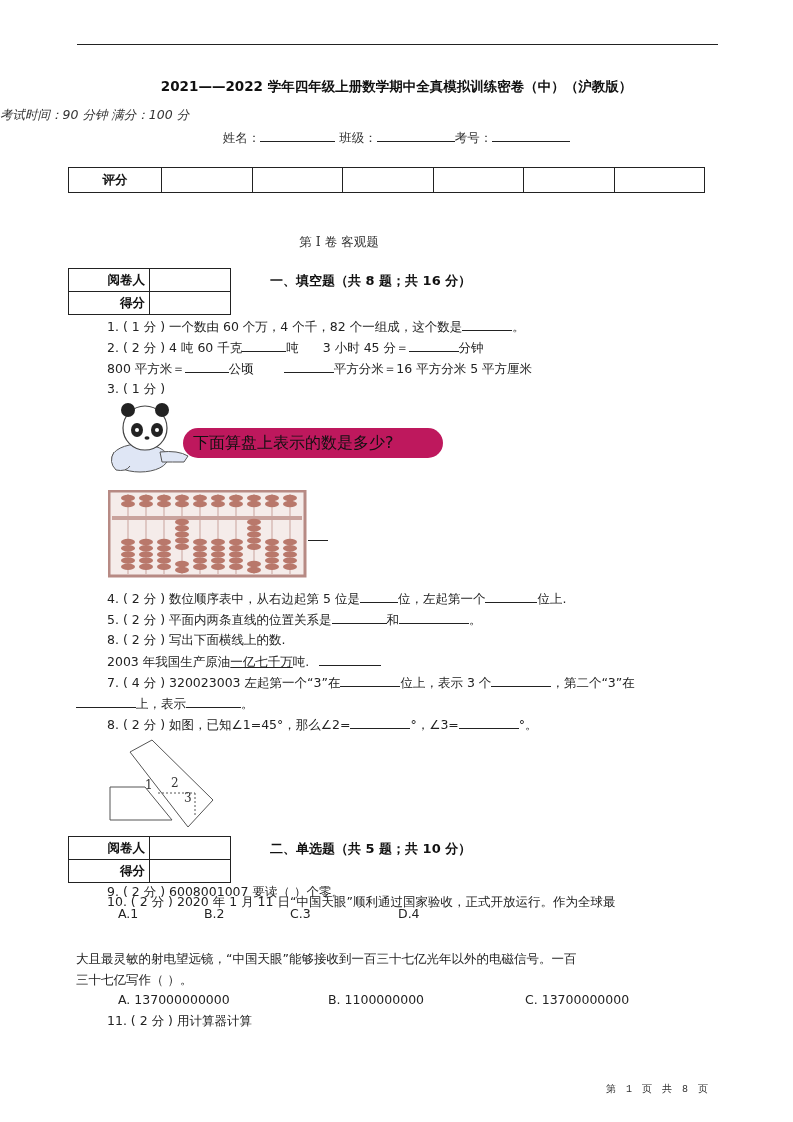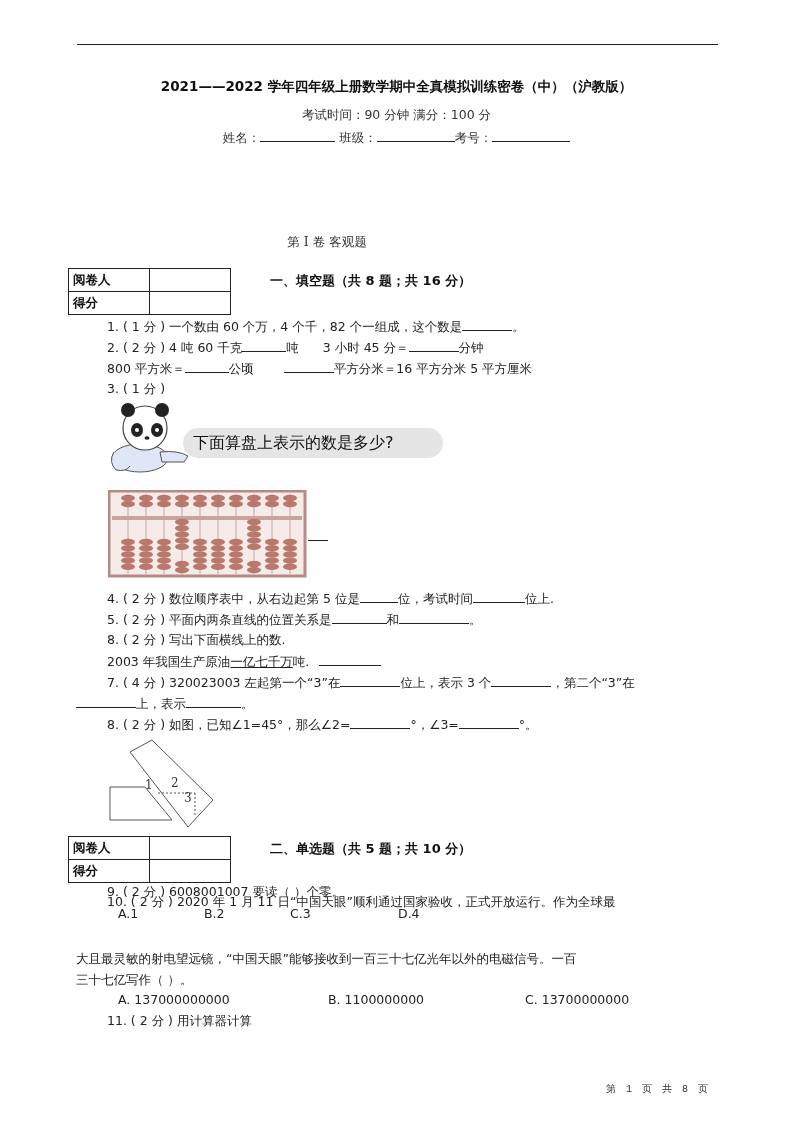--- a/index.html
+++ b/index.html
@@ -1,49 +1,58 @@
 <!DOCTYPE html>
 <html><head>
 <meta charset="utf-8">
 <style>
   html,body{margin:0;padding:0;background:#fff;}
   body{width:793px;height:1122px;position:relative;font-family:"DejaVu Sans","Liberation Sans",sans-serif;color:#222;overflow:hidden;}
   .abs{position:absolute;}
   .hr-top{left:77px;top:44px;width:641px;height:1px;background:#222;}
   .title{left:0;width:793px;top:78px;text-align:center;font-size:13.5px;font-weight:bold;color:#111;}
-  .subtitle{left:0;width:793px;top:107px;text-align:center;font-size:12.5px;color:#333;}
+  .subtitle{left:0;width:793px;top:107px;text-align:left;font-size:12.5px;color:#333;font-style:italic;}
   .infoline{left:0;width:793px;top:129px;text-align:center;font-size:12.5px;color:#333;}
   .blank{display:inline-block;border-bottom:1px solid #222;height:12px;vertical-align:baseline;}
   table.score{position:absolute;left:68px;top:167px;width:637px;border-collapse:collapse;font-size:12.5px;}
   table.score td{border:1px solid #222;height:22px;text-align:center;color:#333;}
   table.score td.hd{font-weight:bold;color:#111;width:90px;}
-  .part{left:4px;width:646px;top:234px;text-align:center;font-size:12.5px;color:#333;font-family:"DejaVu Serif","Liberation Serif",serif;}
+  .part{left:16px;width:646px;top:234px;text-align:center;font-size:12.5px;color:#333;font-family:"DejaVu Serif","Liberation Serif",serif;}
   table.grader{position:absolute;left:68px;border-collapse:collapse;font-size:12.5px;}
-  table.grader td{border:1px solid #222;height:22px;padding:0 4px;color:#111;font-weight:bold;}
+  table.grader td{border:1px solid #222;height:22px;padding:0 4px;color:#111;font-weight:bold;text-align:right;}
   table.grader td.l{width:72px;}
   table.grader td.r{width:72px;}
   .sec{font-size:13px;font-weight:bold;color:#111;}
   .q{font-size:12.5px;color:#222;white-space:nowrap;}
-  .bubble{left:183px;top:428px;width:250px;height:30px;background:#e5e5e5;border-radius:15px;font-size:16px;line-height:30px;padding-left:10px;color:#111;}
+  .bubble{left:183px;top:428px;width:250px;height:30px;background:#be185d;border-radius:15px;font-size:16px;line-height:30px;padding-left:10px;color:#111;}
   .footer{left:606px;top:1082px;font-size:10px;color:#333;letter-spacing:2px;font-family:Liberation Mono, monospace;}
   u.ul{text-decoration:underline;}
 </style>
 </head>
 <body>
 
 <div class="abs hr-top"></div>
 <div class="abs title">2021——2022 学年四年级上册数学期中全真模拟训练密卷（中）（沪教版）</div>
 <div class="abs subtitle">考试时间：90 分钟  满分：100 分</div>
 <div class="abs infoline">
   <span>姓名：</span><span class="blank" style="width:75px"></span>
   <span>班级：</span><span class="blank" style="width:78px"></span><span>考号：</span><span class="blank" style="width:78px"></span>
 </div>
 
 <table class="score">
   <tbody>
+  <tr>
+    <td class="hd">评分</td>
+    <td></td>
+    <td></td>
+    <td></td>
+    <td></td>
+    <td></td>
+    <td></td>
+  </tr>
 </tbody>
   </table>
 
 <div class="abs part">第 I 卷  客观题</div>
 
 <table class="grader" style="top:268px">
   <tbody>
       <tr>
         <td class="l">阅卷人</td>
         <td class="r"></td>
@@ -170,21 +179,21 @@
       <ellipse cx="182" cy="52" rx="7" ry="3.2" fill="#b9786b"></ellipse>
       <ellipse cx="182" cy="58.2" rx="7" ry="3.2" fill="#b9786b"></ellipse>
       <ellipse cx="182" cy="64.4" rx="7" ry="3.2" fill="#b9786b"></ellipse>
       <ellipse cx="182" cy="70.6" rx="7" ry="3.2" fill="#b9786b"></ellipse>
       <ellipse cx="182" cy="76.8" rx="7" ry="3.2" fill="#b9786b"></ellipse>
     </g>
 </svg>
 <div class="abs" style="left:308px;top:540px;width:20px;height:1px;background:#222"></div>
 
 <div class="abs q" style="left:107px;top:590px">
-  <span>4. ( 2 分 ) </span><span>数位顺序表中，从右边起第 5 位是</span><span class="blank" style="width:38px"></span><span>位，考试时间</span><span class="blank" style="width:52px"></span><span>位上.</span>
+  <span>4. ( 2 分 ) </span><span>数位顺序表中，从右边起第 5 位是</span><span class="blank" style="width:38px"></span><span>位，左起第一个</span><span class="blank" style="width:52px"></span><span>位上.</span>
 </div>
 <div class="abs q" style="left:107px;top:611px">
   <span>5. ( 2 分 ) </span><span>平面内两条直线的位置关系是</span><span class="blank" style="width:55px"></span><span>和</span><span class="blank" style="width:70px"></span><span>。</span>
 </div>
 <div class="abs q" style="left:107px;top:632px">
   <span>8. ( 2 分 ) </span><span>写出下面横线上的数.</span>
 </div>
 <div class="abs q" style="left:107px;top:653px">
   <span>2003 年我国生产原油</span><u class="ul">一亿七千万</u><span>吨.</span><span style="display:inline-block;width:10px"></span><span class="blank" style="width:62px"></span>
 </div>

